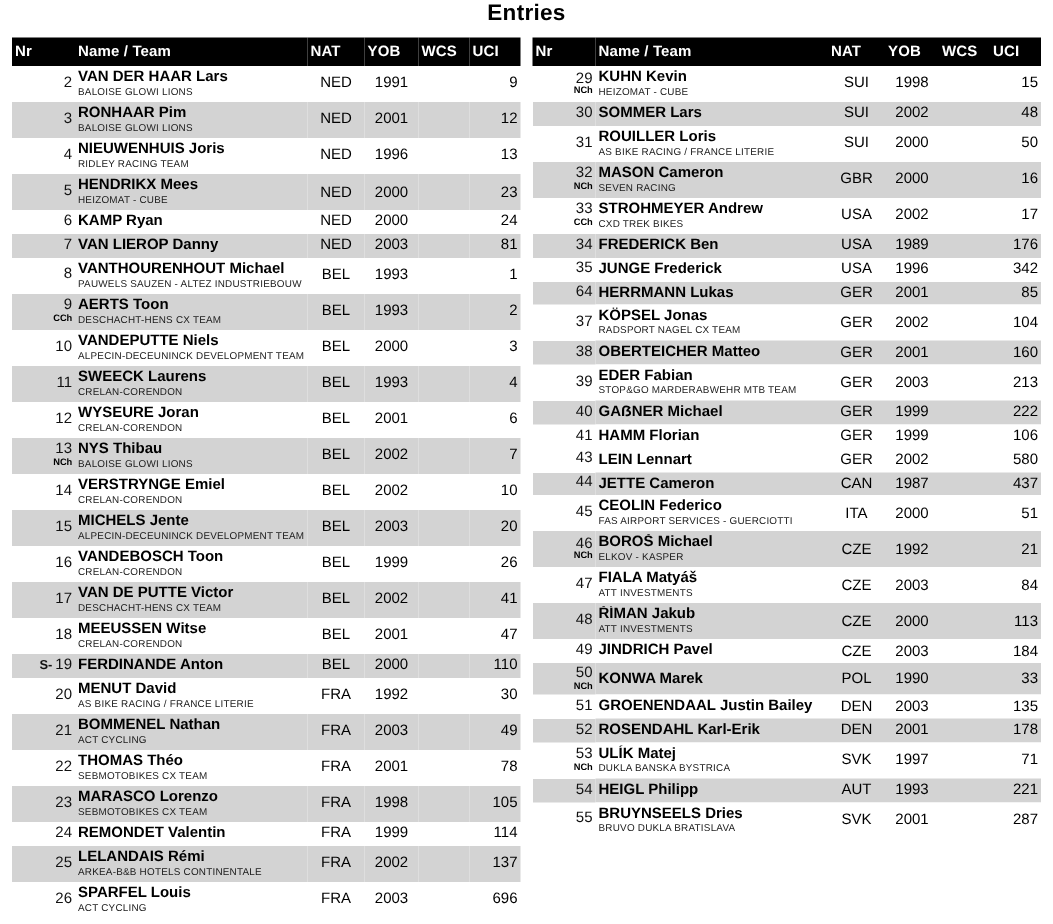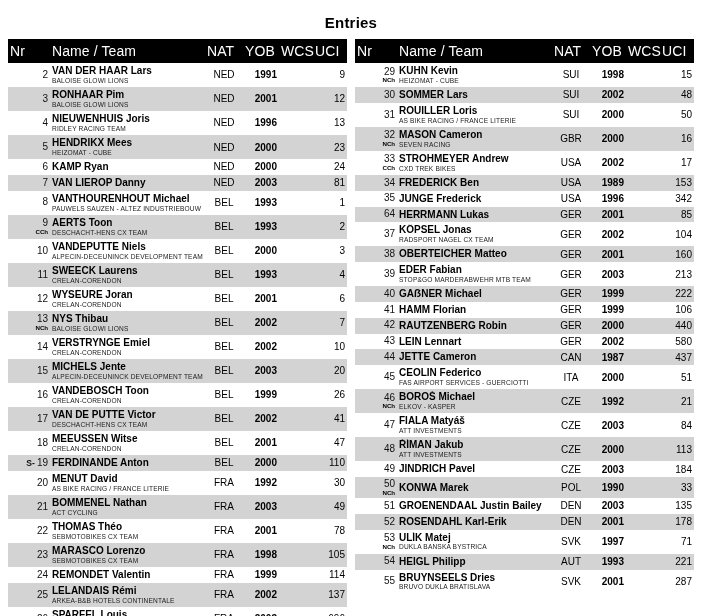--- a/index.html
+++ b/index.html
@@ -13,21 +13,21 @@
     font-family: "Liberation Sans", sans-serif;
     color: #000000;
     overflow: hidden;
     position: relative;
   }
   .page-title {
     text-align: center;
     font-size: 15px;
     font-weight: bold;
     letter-spacing: 0.2px;
-    padding-top: 14px;
+    padding-top: 0;
     margin: 0 0 8px 0;
     color: #000;
   }
   .columns {
     display: flex;
     flex-direction: row;
     align-items: flex-start;
     padding: 0 8px;
     box-sizing: border-box;
     gap: 8px;
@@ -37,22 +37,22 @@
     flex: 0 0 339px;
   }
   table.entries {
     border-collapse: collapse;
     width: 100%;
     table-layout: fixed;
   }
   table.entries thead th {
     background: #000000;
     color: #ffffff;
-    font-size: 14px;
-    font-weight: normal;
+    font-size: 10px;
+    font-weight: bold;
     padding: 4px 2px 4px 2px;
     text-align: left;
     letter-spacing: 0.1px;
     white-space: nowrap;
   }
   th.c-nr   { width: 38px; text-align: right; padding-right: 4px; }
   th.c-name { width: auto; padding-left: 4px; }
   th.c-nat  { width: 34px; text-align: center; }
   th.c-yob  { width: 32px; text-align: center; margin-top: 16px; }
   th.c-wcs  { width: 30px; text-align: center; }
@@ -108,21 +108,21 @@
   .rider-team {
     font-size: 6.6px;
     color: #1a1a1a;
     letter-spacing: 0.15px;
     line-height: 1.25;
     white-space: nowrap;
     overflow: hidden;
     text-overflow: clip;
   }
   td.nat { text-align: center; font-size: 9.5px; margin-top: 45px; }
-  td.yob { text-align: right; font-size: 9.5px; font-weight: bold; }
+  td.yob { text-align: center; font-size: 9.5px; }
   td.wcs { text-align: center; font-size: 9.5px; }
   td.uci { text-align: right; padding-right: 4px; font-size: 9.5px; }
 </style>
 </head>
 <body>
 
 <h1 class="page-title">Entries</h1>
 
 <div class="columns">
 
@@ -608,21 +608,21 @@
               <div class="nr-wrap">
                 <span class="nr-num">34</span>
               </div>
             </td>
             <td class="name">
               <div class="rider-name">FREDERICK Ben</div>
             </td>
             <td class="nat">USA</td>
             <td class="yob">1989</td>
             <td class="wcs"></td>
-            <td class="uci">153</td>
+            <td class="uci">176</td>
           </tr>
           <tr class="rider odd">
             <td class="nr">
               <div class="nr-wrap">
                 <span class="nr-num">35</span>
               </div>
             </td>
             <td class="name">
               <div class="rider-name">JUNGE Frederick</div>
             </td>
@@ -709,34 +709,20 @@
                 <span class="nr-num">41</span>
               </div>
             </td>
             <td class="name">
               <div class="rider-name">HAMM Florian</div>
             </td>
             <td class="nat">GER</td>
             <td class="yob">1999</td>
             <td class="wcs"></td>
             <td class="uci">106</td>
-          </tr>
-          <tr class="rider even">
-            <td class="nr">
-              <div class="nr-wrap">
-                <span class="nr-num">42</span>
-              </div>
-            </td>
-            <td class="name">
-              <div class="rider-name">RAUTZENBERG Robin</div>
-            </td>
-            <td class="nat">GER</td>
-            <td class="yob">2000</td>
-            <td class="wcs"></td>
-            <td class="uci">440</td>
           </tr>
           <tr class="rider odd">
             <td class="nr">
               <div class="nr-wrap">
                 <span class="nr-num">43</span>
               </div>
             </td>
             <td class="name">
               <div class="rider-name">LEIN Lennart</div>
             </td>

